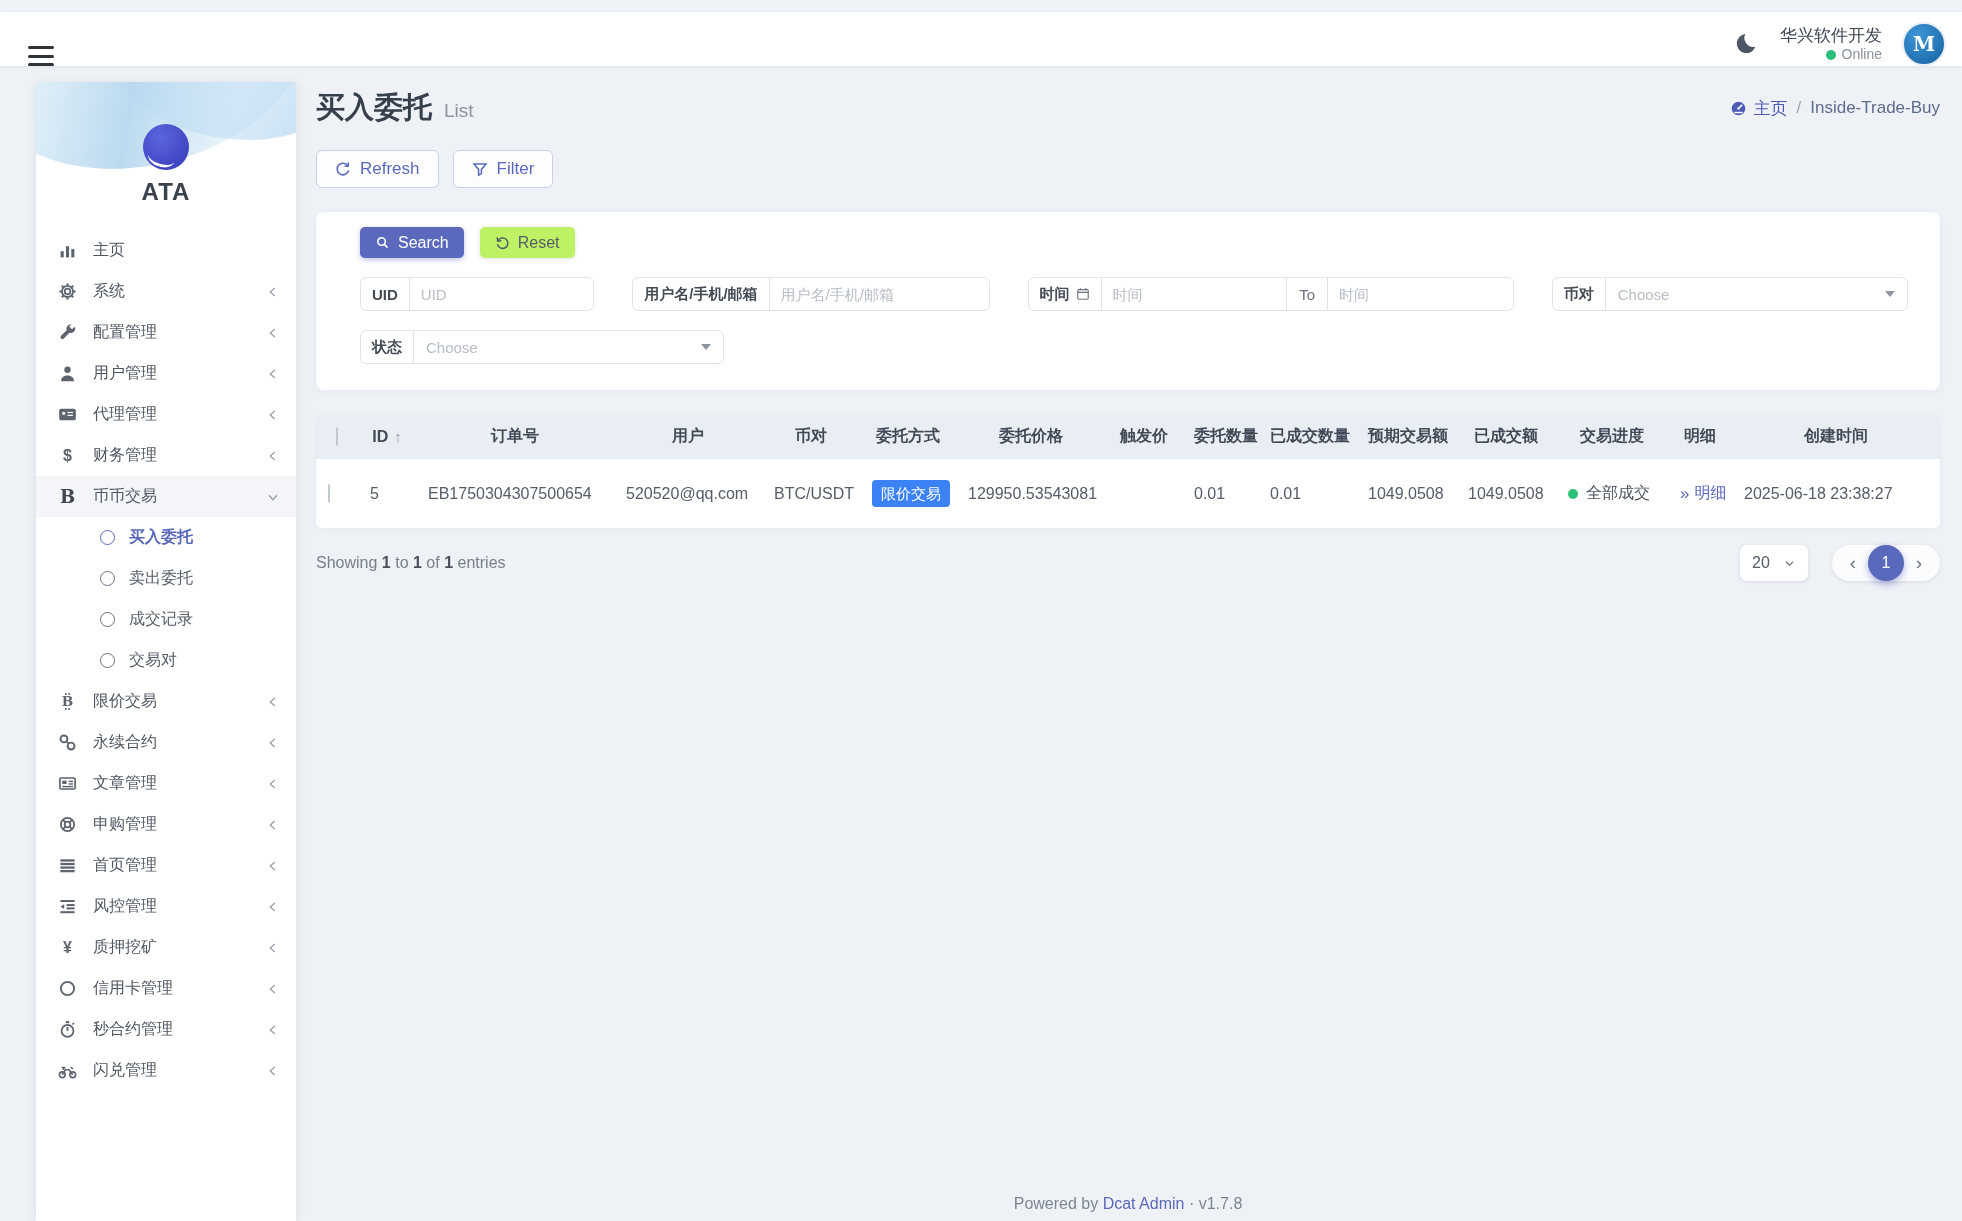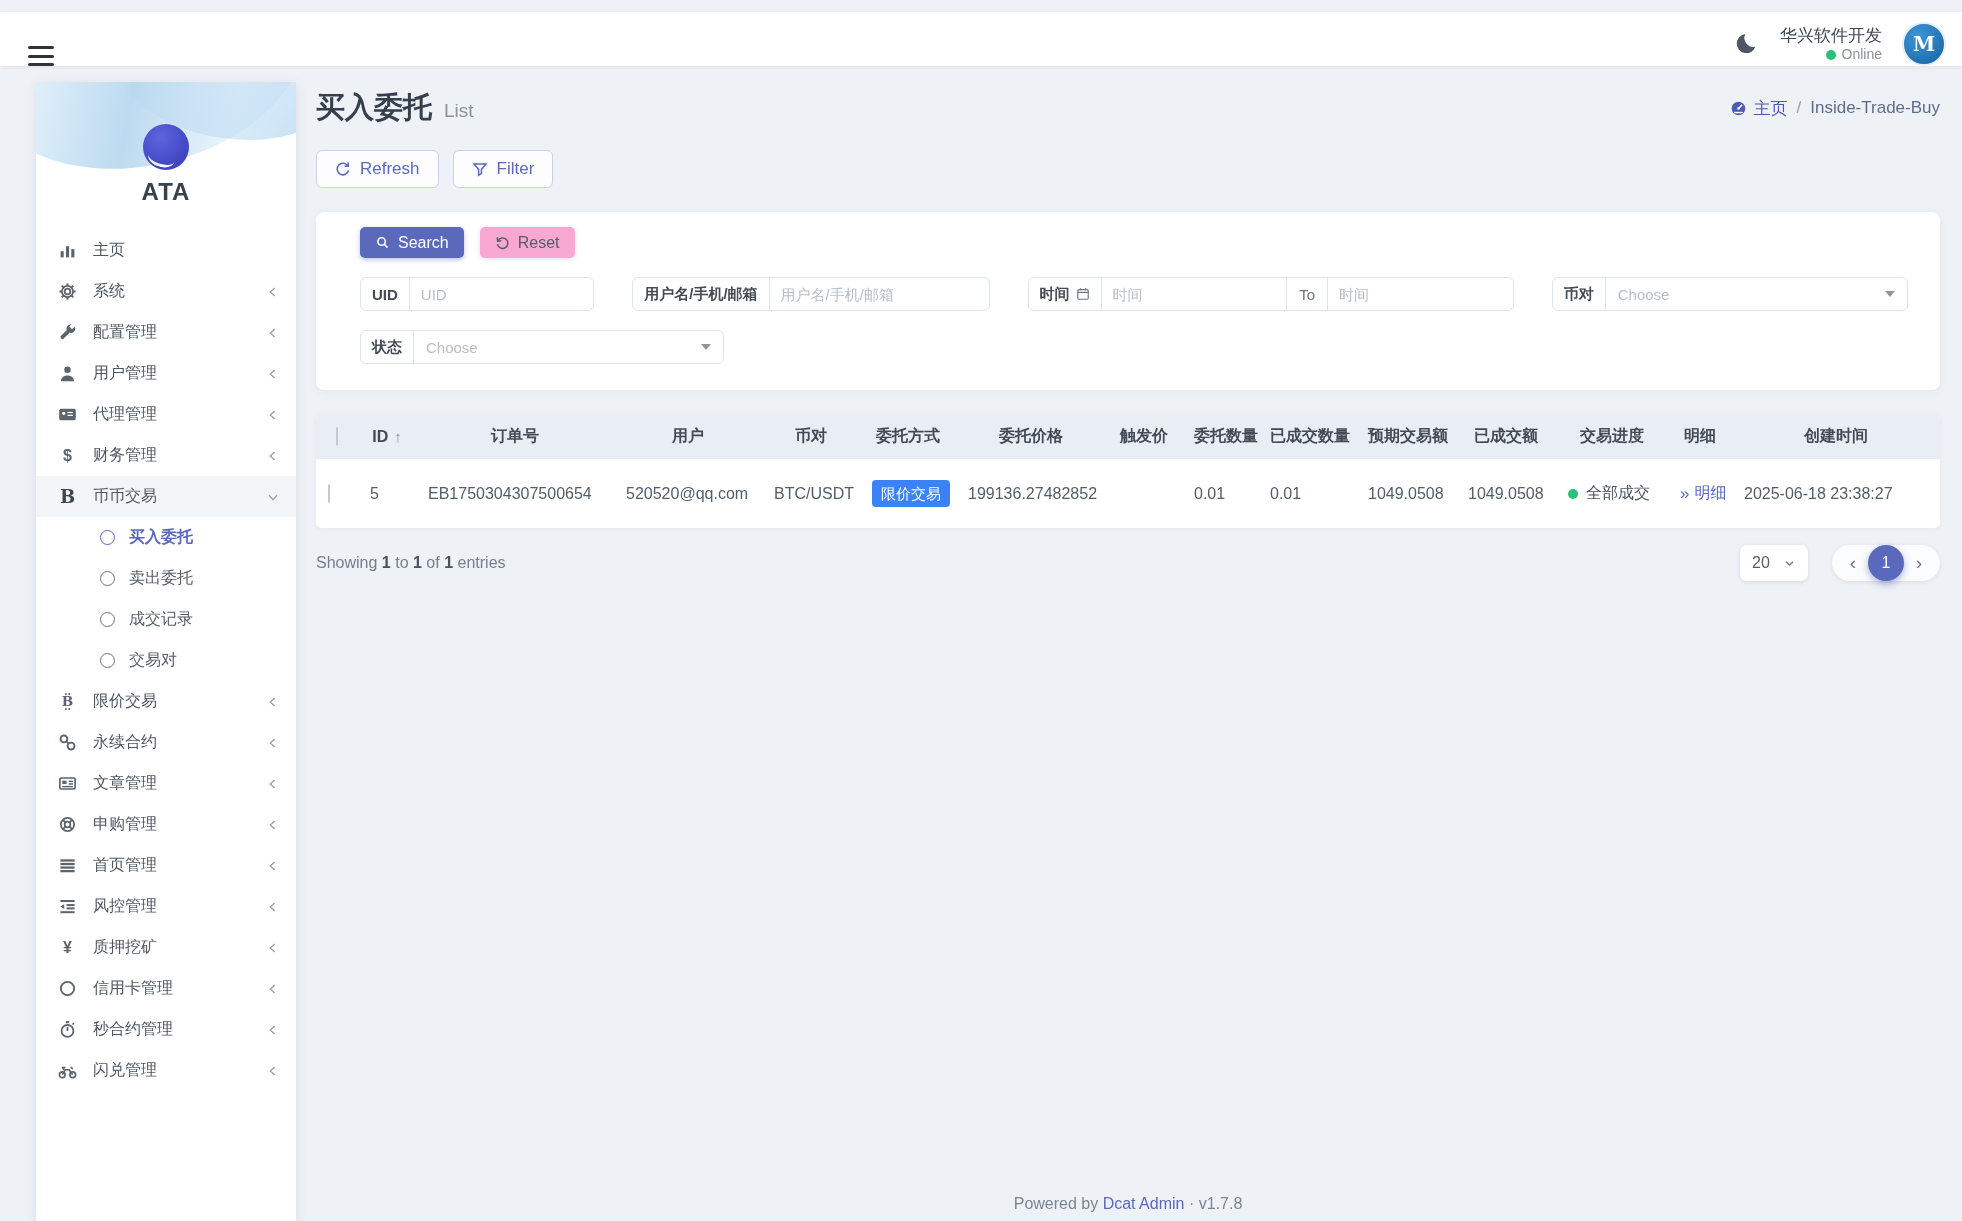--- a/index.html
+++ b/index.html
@@ -74,21 +74,21 @@
     border:1px solid #c9d0ee; border-radius:6px; background:#fdfdff; color:#5b69bd; font-size:17px; cursor:pointer; }
   .btn-outline svg { width:16px; height:16px; }
 
   .search-card { margin-top:24px; background:#fff; border-radius:8px; box-shadow:0 2px 8px rgba(40,50,70,.05);
     padding:15px 32px 26px 44px; }
   .search-actions { display:flex; gap:16px; }
   .btn-primary { display:flex; align-items:center; gap:8px; height:31px; padding:0 15px; border:none;
     border-radius:5px; background:#5b69bd; color:#fff; font-size:16px; cursor:pointer;
     box-shadow:0 2px 5px rgba(91,105,189,.4); }
   .btn-plain { display:flex; align-items:center; gap:8px; height:31px; padding:0 15px; border:none;
-    border-radius:5px; background:#f9a8d4; color:#555d68; font-size:16px; cursor:pointer;
+    border-radius:5px; background:#bef264; color:#555d68; font-size:16px; cursor:pointer;
     box-shadow:0 1px 5px rgba(40,50,70,.14); }
   .btn-primary svg, .btn-plain svg { width:15px; height:15px; }
 
   .filter-row { display:flex; gap:38px; margin-top:19px; }
   .fgroup { display:flex; align-items:stretch; height:34px; border:1px solid #dfe3ea; border-radius:6px;
     background:#fff; overflow:hidden; }
   .flabel { display:flex; align-items:center; gap:6px; padding:0 11px; font-size:15px; font-weight:bold;
     color:#444b54; border-right:1px solid #dfe3ea; white-space:nowrap; }
   .flabel .cal { width:14px; height:14px; color:#6b7280; }
   .finput { border:none; outline:none; flex:1 1 auto; padding:0 11px; font-size:15px; color:#555d68;
@@ -603,21 +603,21 @@
         </tr>
       </thead>
       <tbody>
         <tr>
           <td><span class="checkbox"></span></td>
           <td>5</td>
           <td>EB1750304307500654</td>
           <td>520520@qq.com</td>
           <td>BTC/USDT</td>
           <td><span class="badge">限价交易</span></td>
-          <td>199136.27482852</td>
+          <td>129950.53543081</td>
           <td></td>
           <td>0.01</td>
           <td>0.01</td>
           <td>1049.0508</td>
           <td>1049.0508</td>
           <td>
             <span class="progress-cell">
               <span class="dot-green"></span>
               <span>全部成交</span>
             </span>

